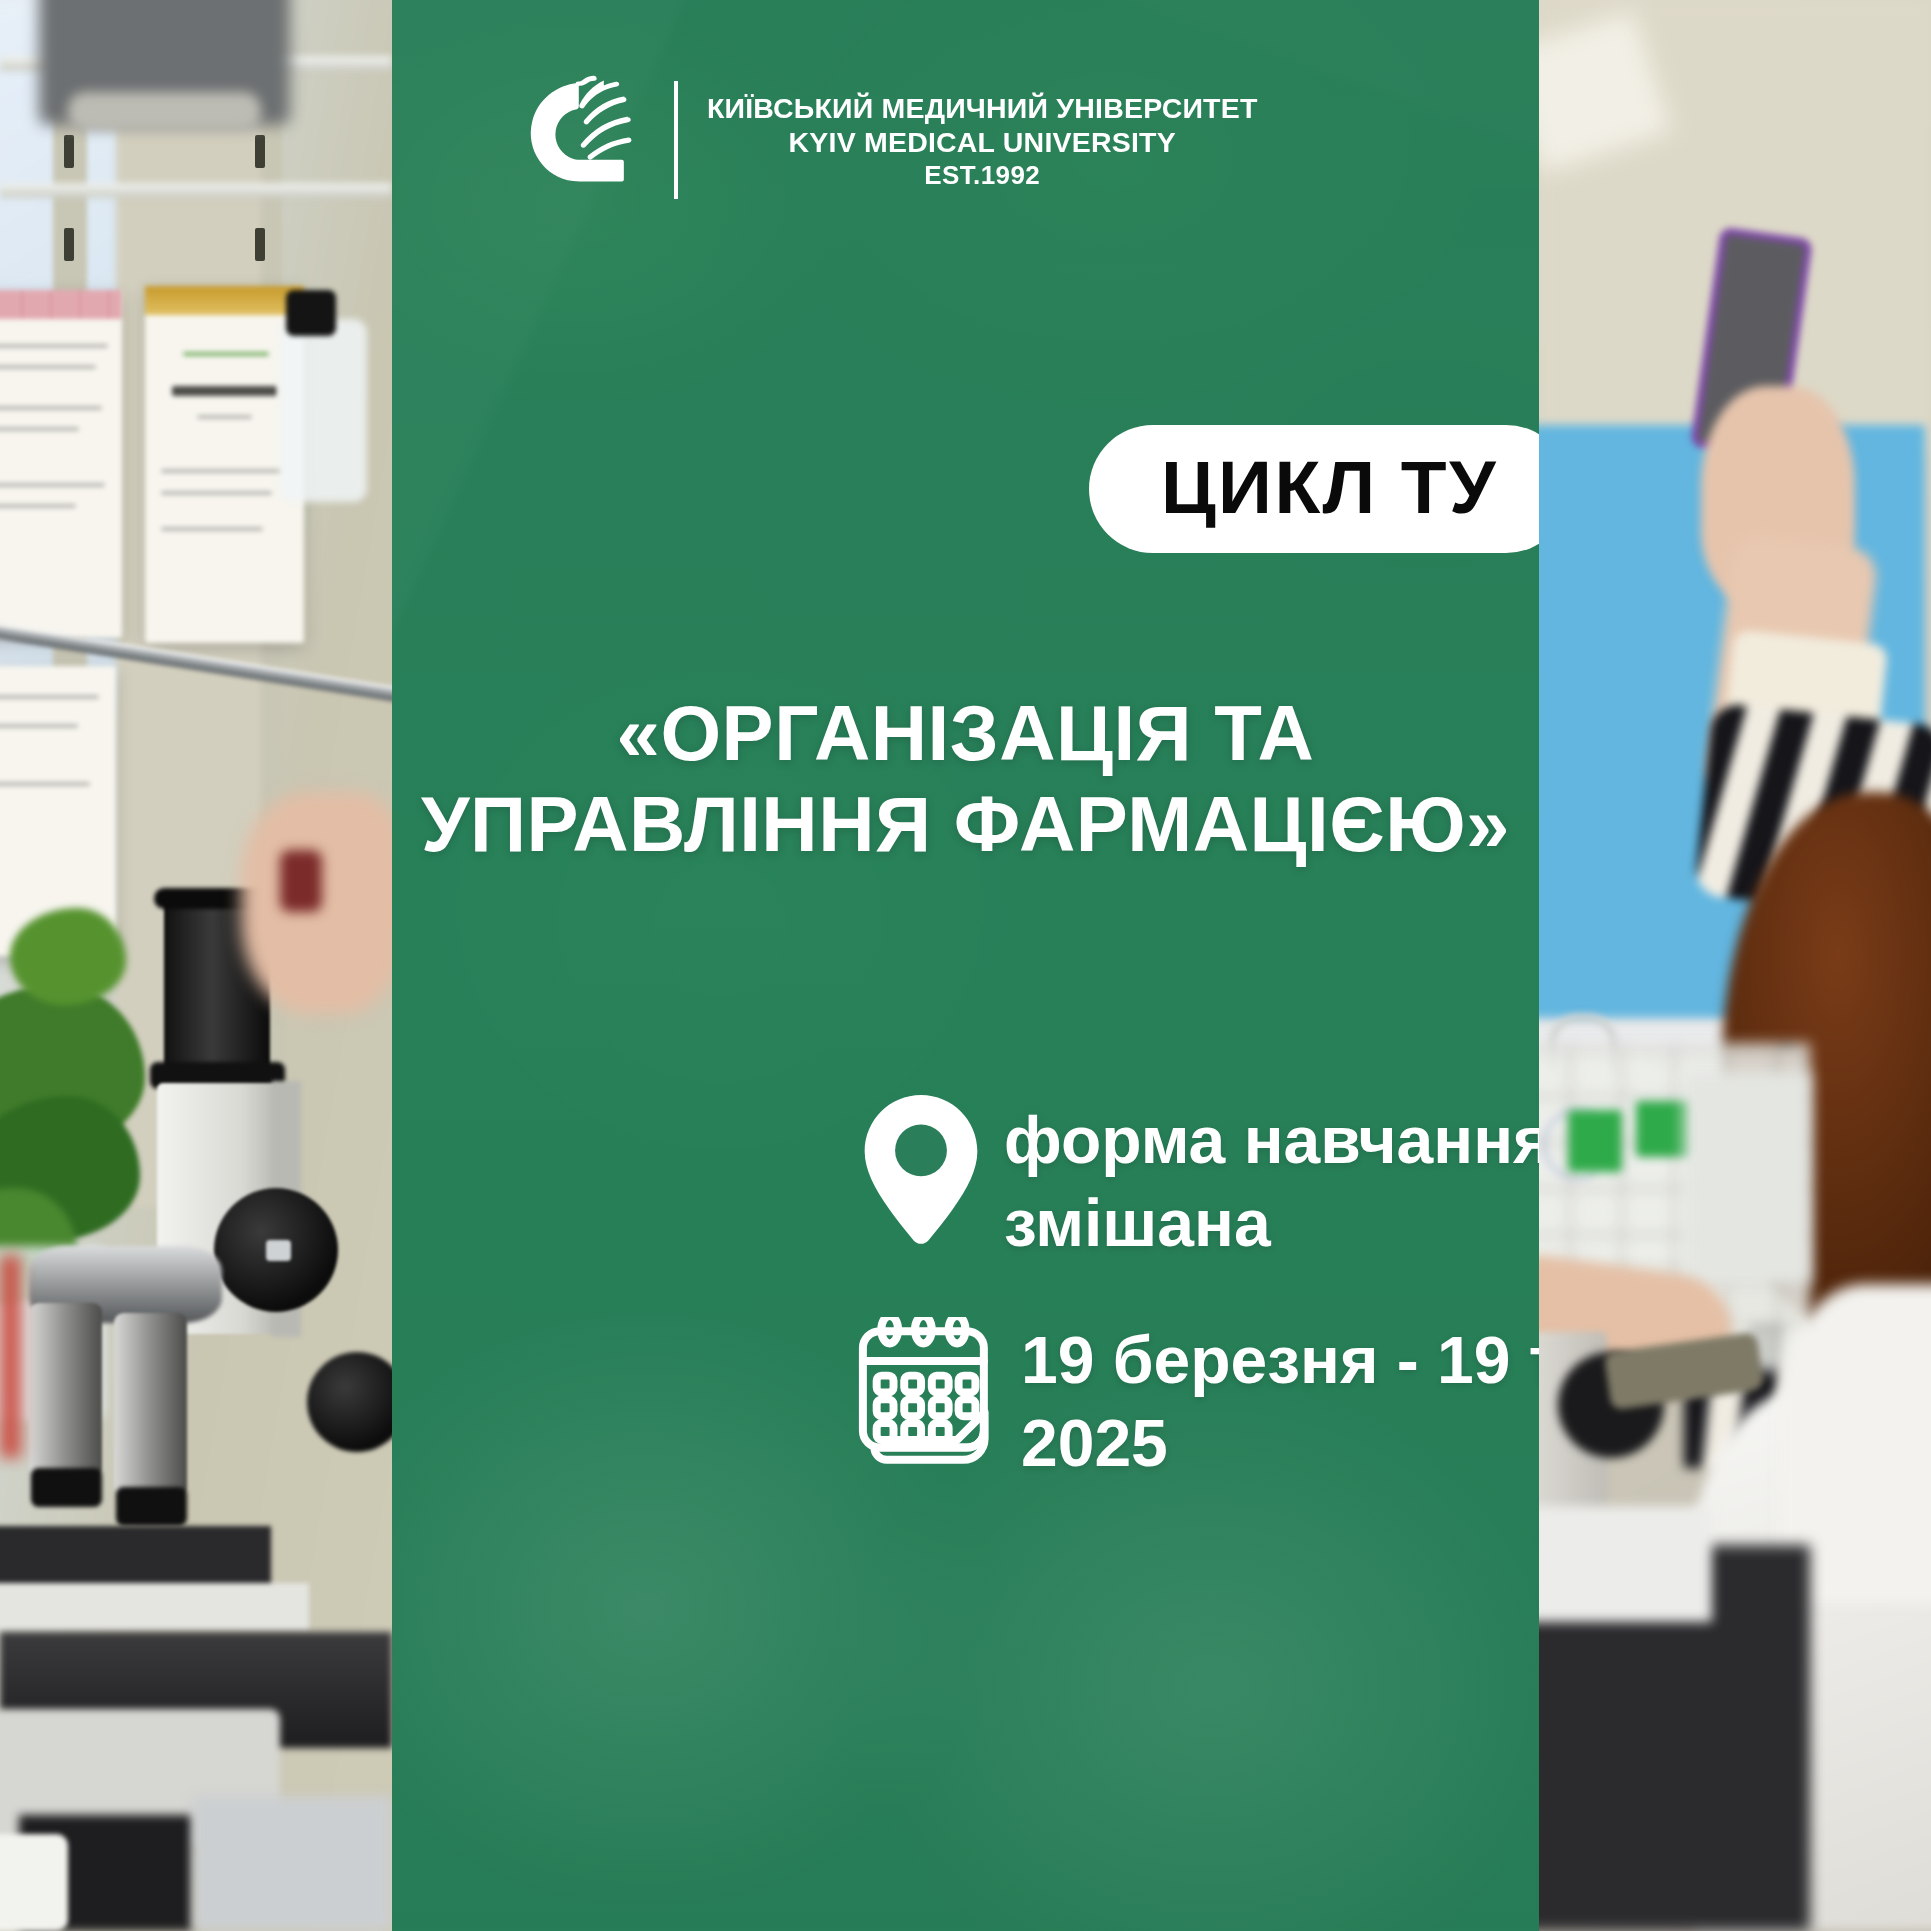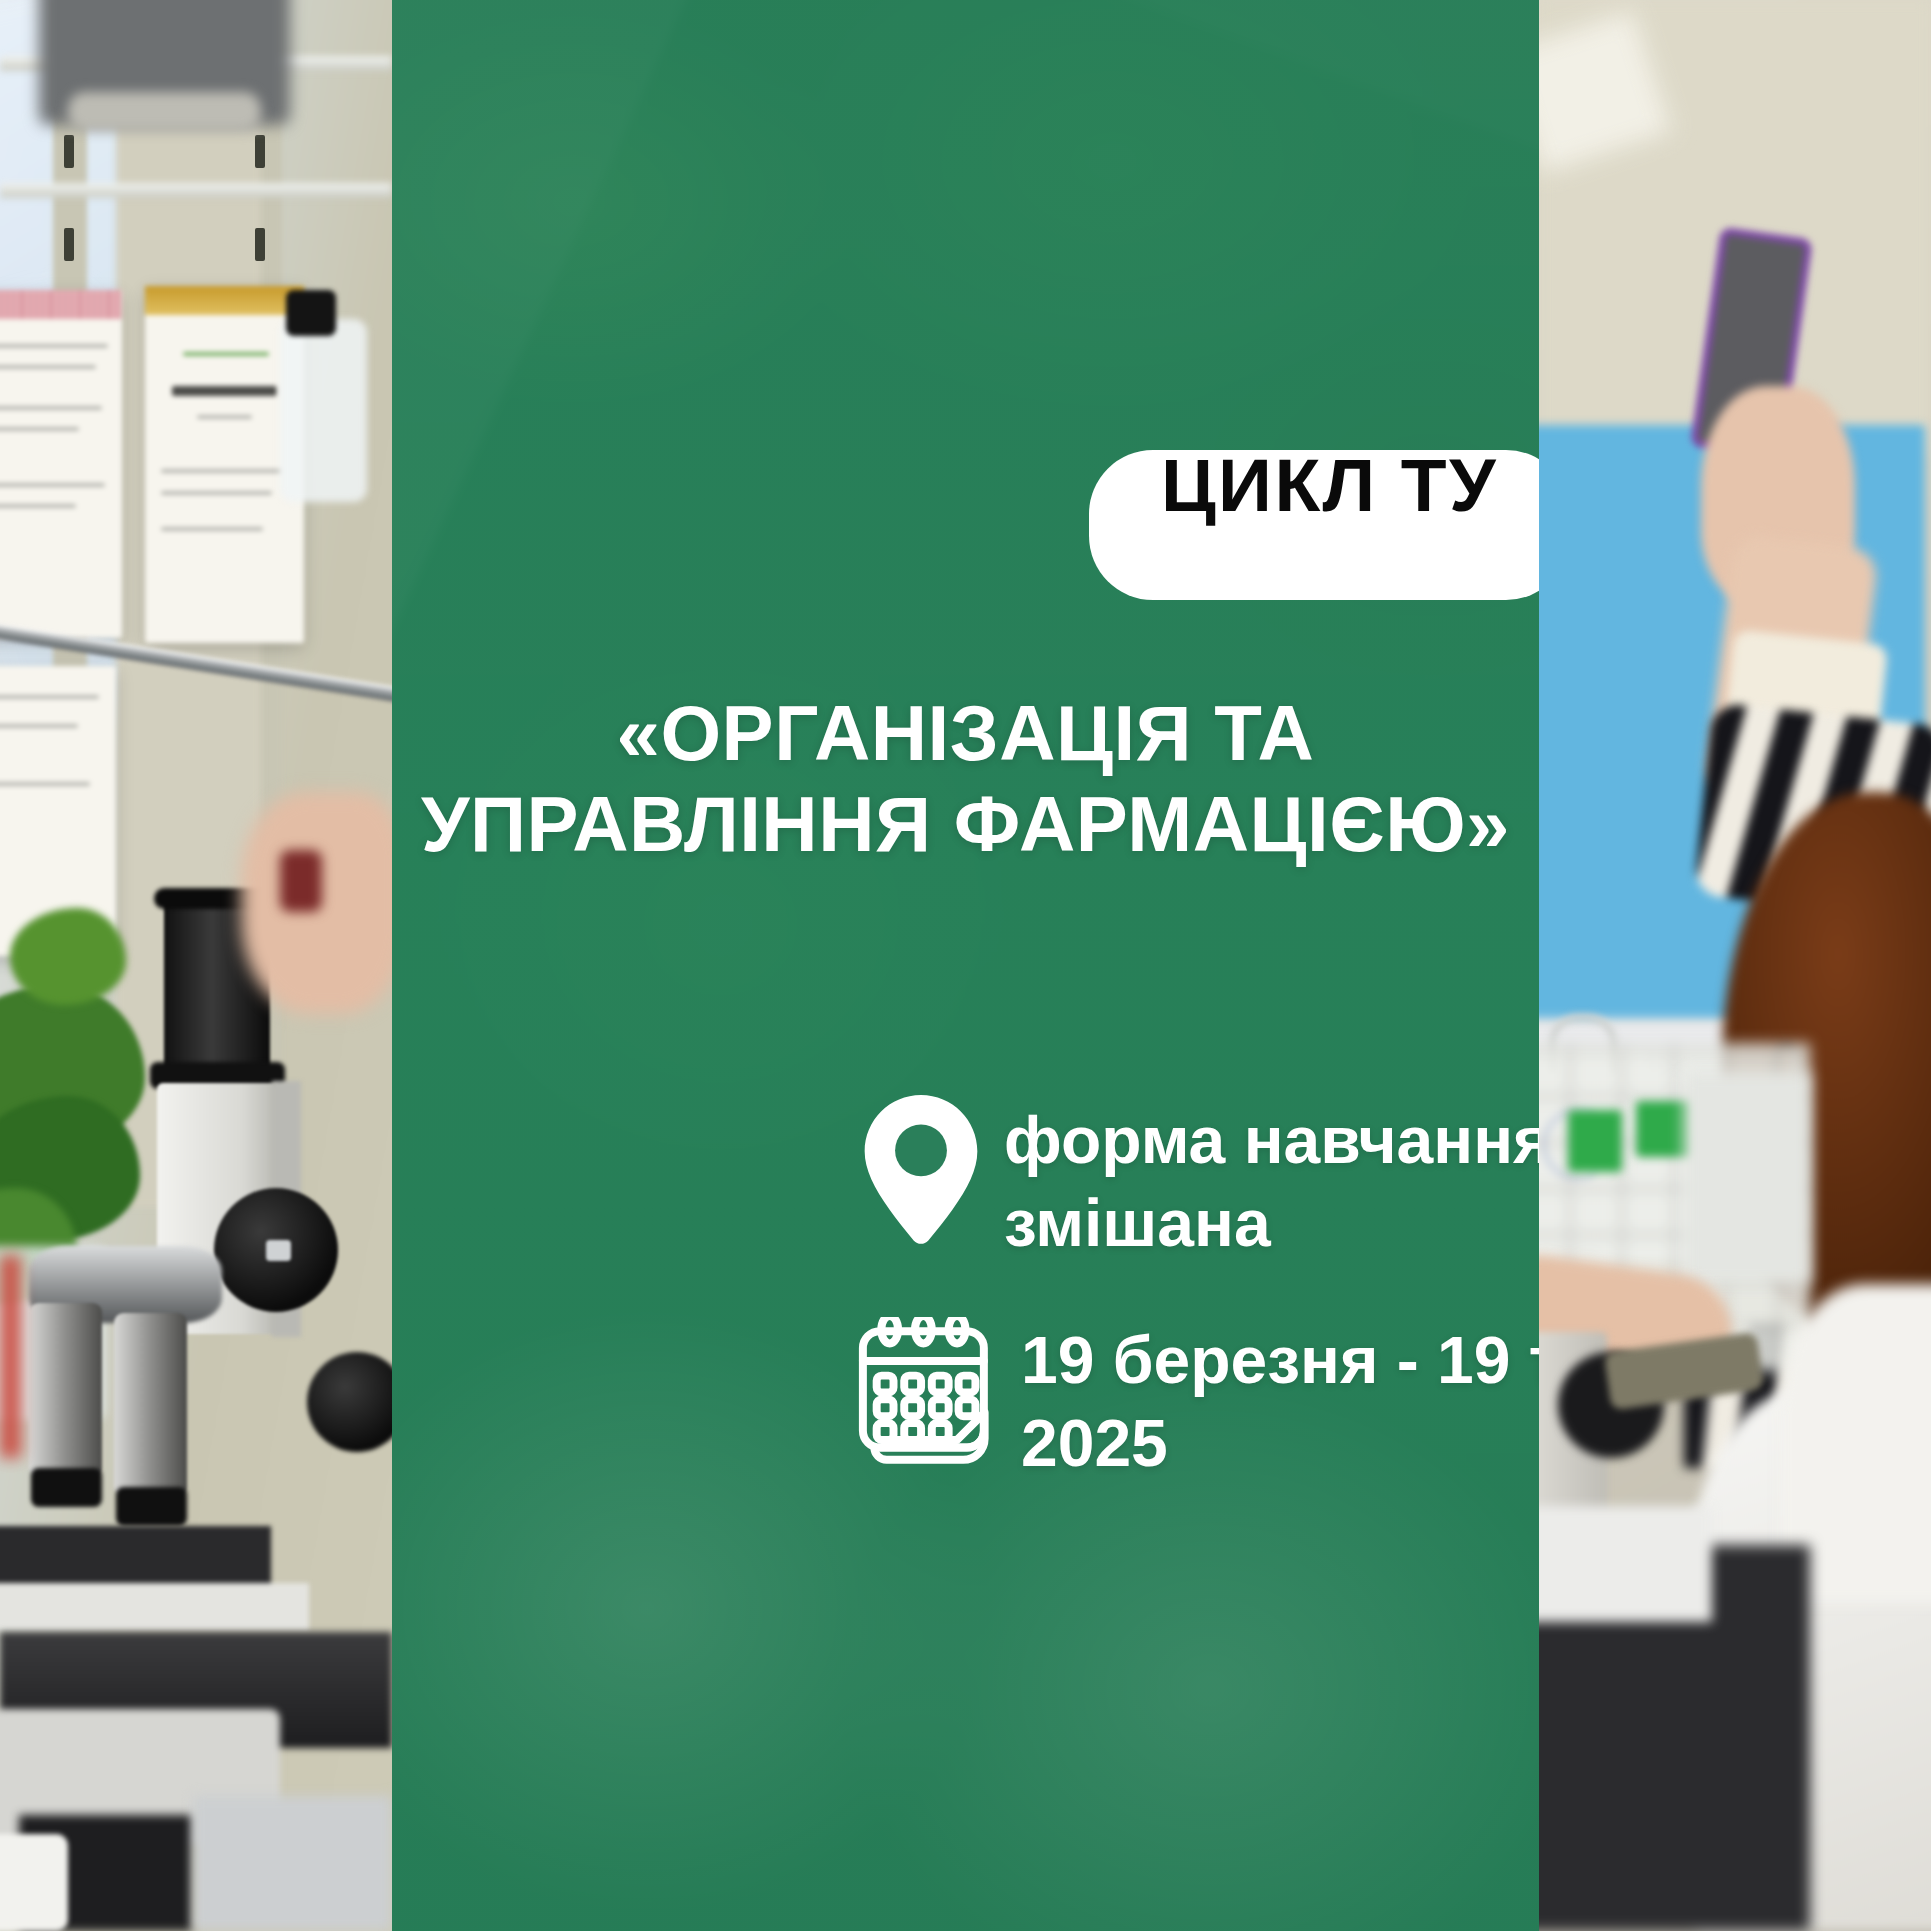--- a/index.html
+++ b/index.html
@@ -92,23 +92,23 @@
   .brand { position:absolute; left:110px; top:68px; display:flex; align-items:center; gap:0; }
   .brand-logo { width:145px; height:143px; display:block; flex:none; }
   .brand-div { width:3.9px; height:118px; background:#ffffff; margin:0 29px 0 27px; flex:none; }
   .brand-text { display:flex; flex-direction:column; align-items:center; justify-content:center;
                 color:#fff; line-height:1.18; padding-top:3.9px; }
   .brand-l1 { font-size:28.5px; font-weight:700; letter-spacing:0.2px; white-space:nowrap; }
   .brand-l2 { font-size:28.5px; font-weight:700; letter-spacing:0.2px; white-space:nowrap; }
   .brand-l3 { font-size:26px; font-weight:700; letter-spacing:0.4px; white-space:nowrap; }
 
   
-  .badge { position:absolute; left:697px; top:450px; width:481px; height:150px;
+  .badge { position:absolute; left:697px; top:425px; width:481px; height:128px;
            background:#ffffff; border-radius:64px;
-           display:flex; justify-content:center; }
+           display:flex; align-items:center; justify-content:center; }
   .badge span { font-size:75px; font-weight:800; color:#0a0a0a;
                 letter-spacing:2.4px; line-height:1; transform:translateY(-1.9px); }
 
   
   .title { position:absolute; left:0; right:0; top:688px; text-align:center;
            color:#fff; font-size:78px; font-weight:800; line-height:1.17;
            letter-spacing:0.5px; padding:0 22px;
            text-shadow:0 1.9px 9.7px rgba(0,0,0,.16); }
 
   
@@ -263,20 +263,36 @@
     <div style="position:absolute;left:-39px;top:1506px;width:212px;height:116px;background:#ececea;filter:blur(5.8px);"></div>
   </div>
 
   <div class="center">
     <div class="center-photo"></div>
     <div class="center-tint"></div>
     <div class="center-tint2"></div>
 
     <div class="content">
 
+      <div class="brand">
+        <svg class="brand-logo" viewBox="0 0 100 100" aria-hidden="true">
+          <path fill="#ffffff" d="M63.5 5.5c-2.6 0-5.1.9-7.1 2.4-1.3 1-2.2 1.6-3.8 1.6-1.1 0-1.8.6-1.8 1.5 0 .9.8 1.4 1.9 1.4 2.6 0 4.4-.7 6.2-1.8 1.6-1 3.2-1.6 4.9-1.6 1.1 0 1.7-.5 1.7-1.4 0-1.2-.8-2.1-2-2.1z"></path>
+          <path fill="#ffffff" d="M52.5 10.5C37 11.8 24 22.6 20.4 37.5c-4.8 19.6 8.6 39 28.6 41.5 1.5.2 3 .3 4.5.3h29.6c.8 0 1.4-.6 1.4-1.4V65.6c0-.8-.6-1.4-1.4-1.4H54.1c-2.9 0-5.7-.6-8.1-2C39.3 58.5 35.6 51 36.9 43.5c1.2-7.1 6.8-12.9 13.9-14.4 1.3-.3 2.2-.9 2.2-2v-15c0-1-.6-1.7-1.5-1.6h1z"></path>
+          <path fill="#ffffff" d="M70.5 8.8c-7.6 3.6-13.1 9.3-16.9 16.7-.5 1-.2 2 .7 2.5.9.5 1.9.2 2.5-.6 4-5.6 9-9.7 15.3-12.3 2.4-1 4.9-1.7 7.4-2.1 1.2-.2 1.9-1 1.7-2-.2-1-1.1-1.6-2.2-1.4-2.9.5-5.7 1.4-8.5 2.6z"></path>
+          <path fill="#ffffff" d="M85.3 19.8c-11.4 1.9-21 7.6-28.4 16.6-.7.9-.6 2 .2 2.6.8.7 1.9.6 2.6-.2 6.6-7.7 14.9-12.8 24.8-14.9 1.3-.3 2-1.1 1.8-2.1-.2-1.1-1.2-1.6-2.4-1.4l1.4-.6z"></path>
+          <path fill="#ffffff" d="M87.6 33.9C74.4 36 63.3 42.5 54.8 52.8c-.7.9-.6 2 .3 2.6.8.6 1.9.5 2.6-.3 7.8-9.2 17.7-15.1 29.8-17.2 1.3-.2 2-1.1 1.8-2.1-.2-1-1.2-1.6-2.4-1.4z"></path>
+          <path fill="#ffffff" d="M87.8 48.6c-10.6 1.6-19.9 5.7-27.9 12.3-.9.7-1 1.8-.3 2.6.7.8 1.8.8 2.6.2 7.4-6.1 15.9-9.9 25.7-11.4 1.3-.2 2-1 1.9-2-.1-1.1-1.1-1.8-2-1.7z"></path>
+        </svg>
+        <div class="brand-div"></div>
+        <div class="brand-text">
+          <div class="brand-l1">КИЇВСЬКИЙ МЕДИЧНИЙ УНІВЕРСИТЕТ</div>
+          <div class="brand-l2">KYIV MEDICAL UNIVERSITY</div>
+          <div class="brand-l3">EST.1992</div>
+        </div>
+      </div>
 
       <div class="badge">
         <span>ЦИКЛ ТУ</span>
       </div>
 
       <div class="title">«ОРГАНІЗАЦІЯ ТА УПРАВЛІННЯ ФАРМАЦІЄЮ»</div>
 
       <div class="info">
 
         <div class="row row-place">

